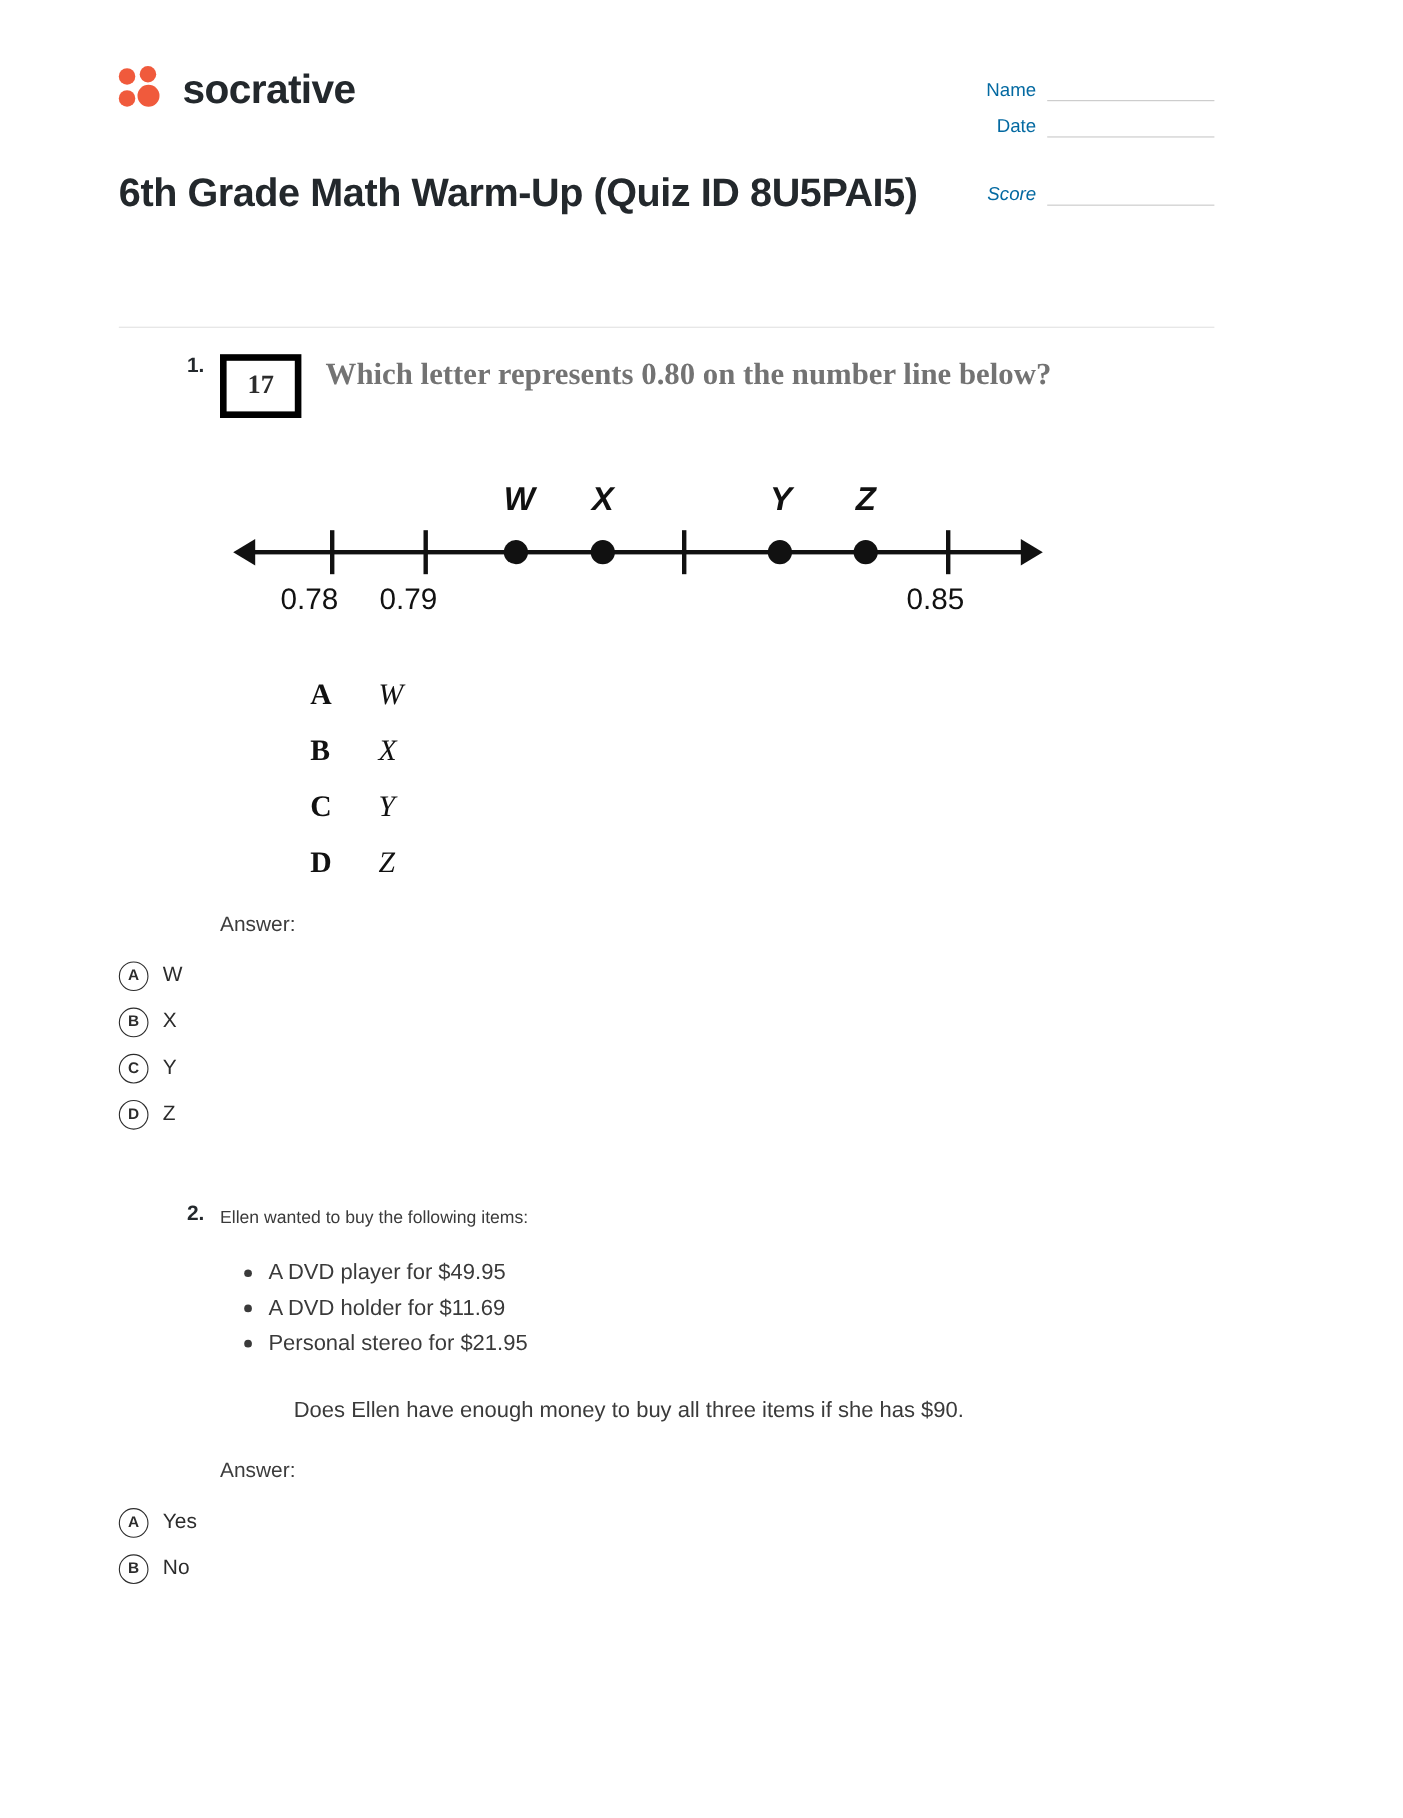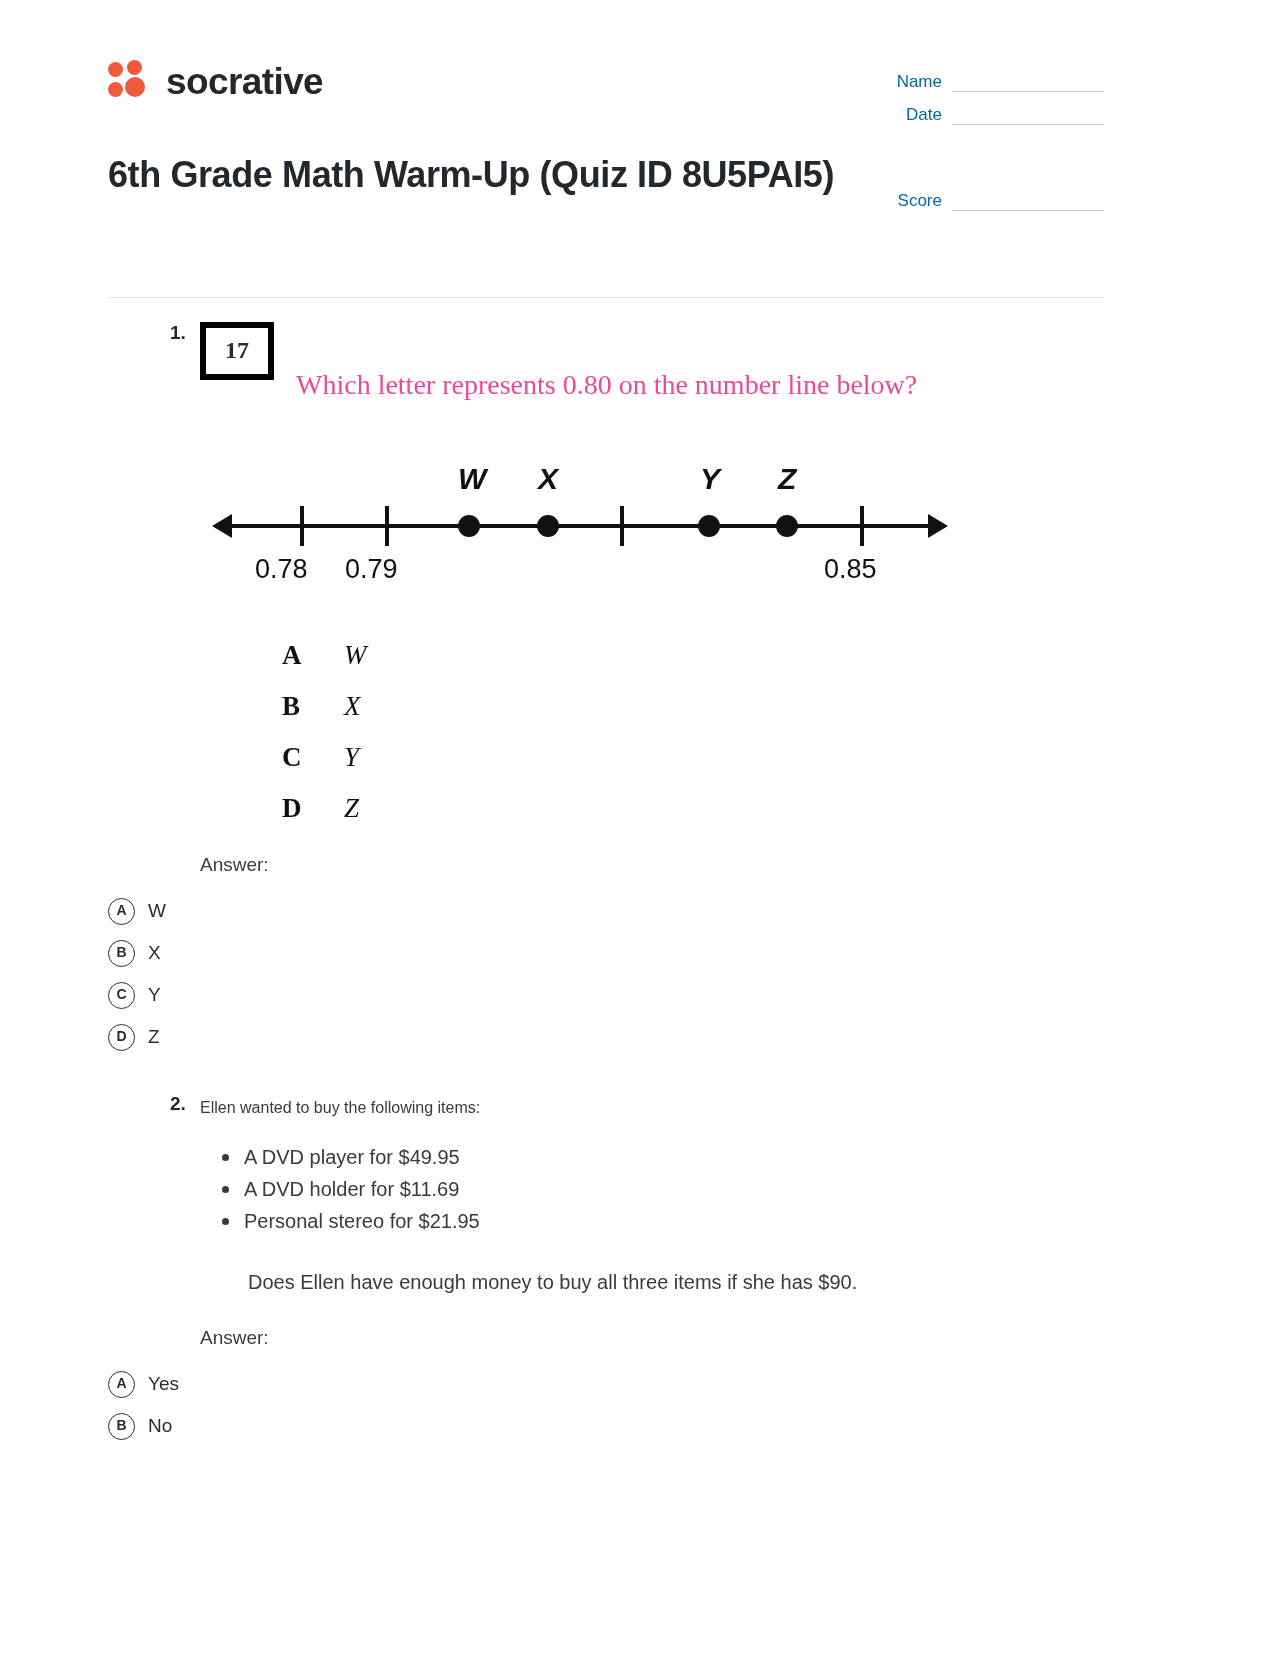--- a/index.html
+++ b/index.html
@@ -93,21 +93,22 @@
     padding-right: 10px;
     font-size: 17px;
     line-height: 20px;
   }
   .meta-line {
     width: 152px;
     border-bottom: 1px solid #c8c8c8;
     height: 19px;
   }
   .meta-row.score {
-    margin-top: 66px;
+    margin-top: 42px;
+    font-style: italic;
   }
 
   .divider {
     position: absolute;
     left: 108px;
     top: 297px;
     width: 996px;
     height: 1px;
     background: #e2e2e2;
   }
@@ -129,23 +130,22 @@
     font-weight: 700;
     color: #23282c;
   }
   .qbody {
     margin-left: 92px;
   }
 
   
   .stem-serif {
     font-family: "Liberation Serif", serif;
-    font-weight: 400;
-    color: #ec4899;
-    margin-top: 44px;
+    font-weight: 700;
+    color: #737373;
   }
   .stem-row {
     display: flex;
     align-items: flex-start;
   }
   .stem-box {
     border: 6px solid #000000;
     width: 62px;
     height: 46px;
     line-height: 44px;
@@ -304,21 +304,21 @@
     position: absolute;
     left: -22px;
     top: 13px;
     width: 7px;
     height: 7px;
     background: #3a3a3a;
     border-radius: 50%;
   }
   .q2-follow {
     margin-top: 30px;
-    margin-left: 48px;
+    margin-left: 67px;
     font-size: 20px;
     line-height: 30px;
     color: #3a3a3a;
   }
 </style>
 </head>
 <body>
 
 <div class="page">
 

